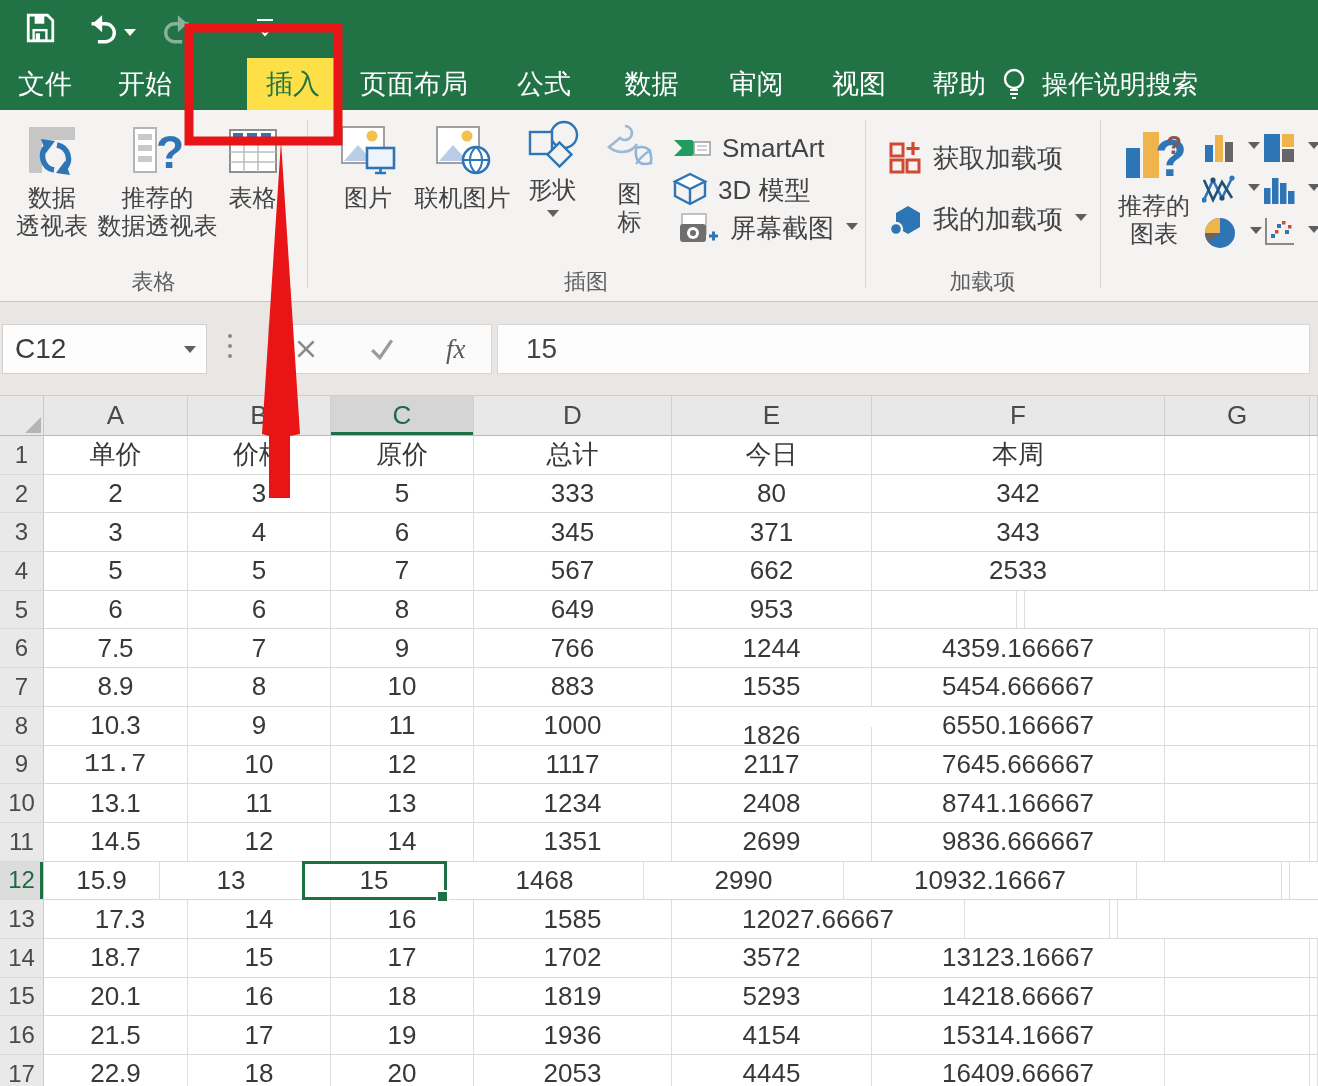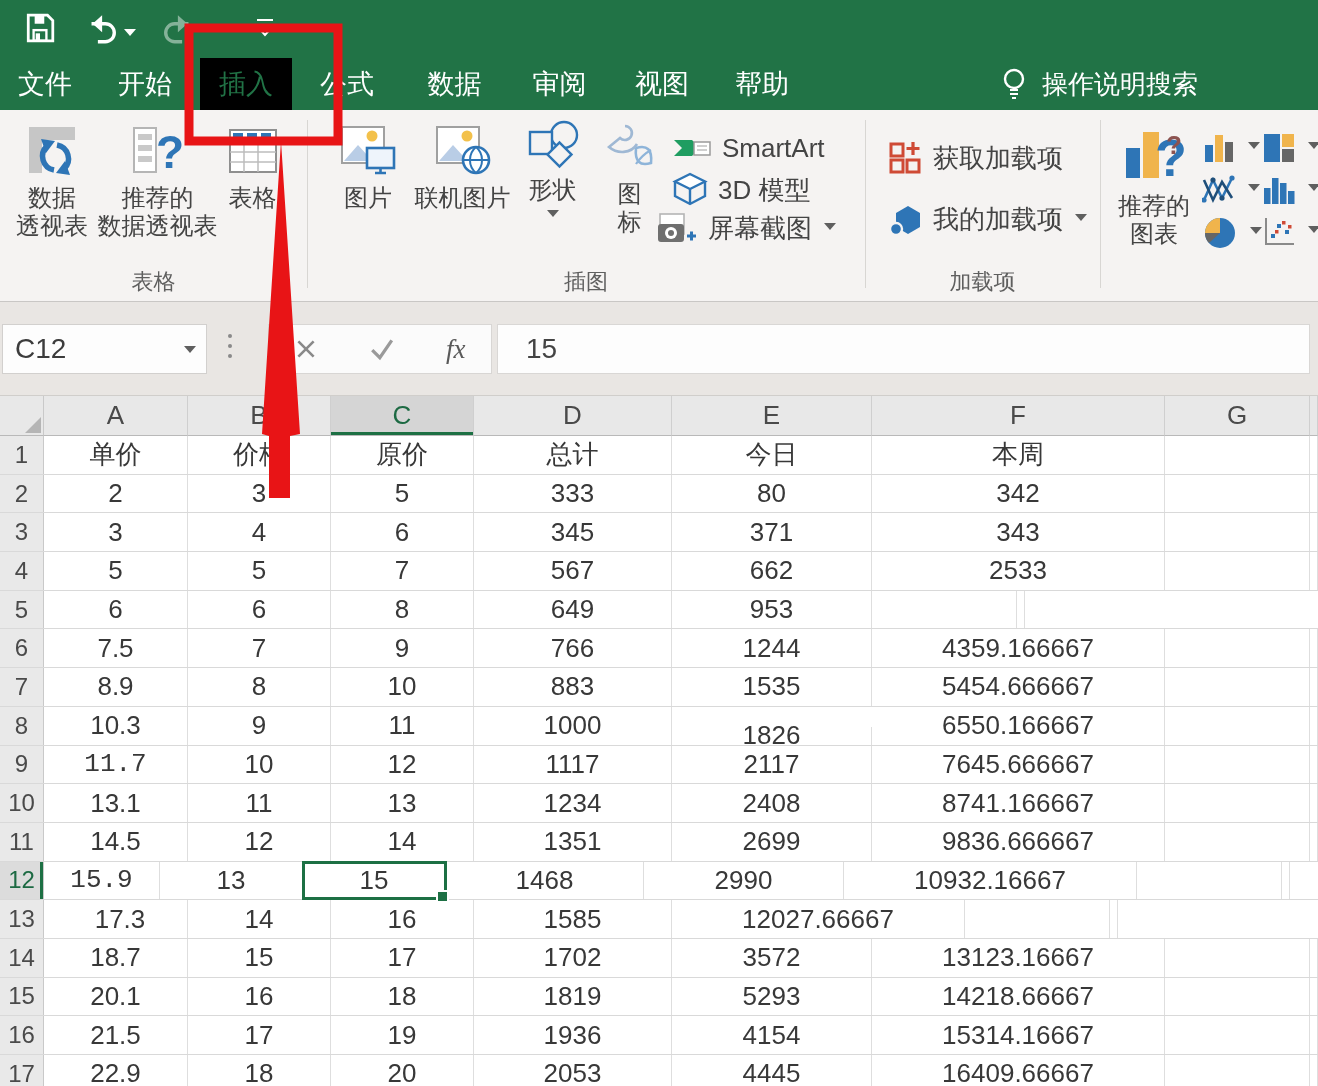--- a/index.html
+++ b/index.html
@@ -6,21 +6,21 @@
   html,body { width:1318px; height:1086px; overflow:hidden; }
   body { font-family:"Liberation Sans","DejaVu Sans",sans-serif; background:#fff; }
   #screen { position:relative; width:1318px; height:1086px; overflow:hidden; background:#fff; }
 
   
   #titlebar { position:absolute; left:0; top:0; width:1318px; height:110px; background:#217346; }
   #qat { position:absolute; left:24px; top:4px; height:48px; display:flex; align-items:center; gap:26px; }
   .qat-btn { display:flex; align-items:center; }
   #tab-strip { position:absolute; left:0px; bottom:0; height:52px; display:flex; align-items:stretch; }
   .tab { color:#fff; font-size:27px; text-align:center; line-height:52px; cursor:default; }
-  .tab.active { background:#000000; color:#217346; }
+  .tab.active { background:#fde047; color:#217346;margin-left:47px; }
   #tellme { position:absolute; left:1000px; bottom:0; height:52px; display:flex; align-items:center; gap:14px; color:#fff; font-size:26px; }
 
   
   #ribbon { position:absolute; left:0; top:110px; width:1318px; height:192px; background:#f5f3f2; border-bottom:1px solid #c9c7c5; }
   .rgroup { position:absolute; top:0; height:100%; }
   .rdivider { position:absolute; top:10px; width:1px; height:168px; background:#d8d6d3; }
   .group-label { position:absolute; bottom:4px; left:0; right:0; text-align:center; color:#5f5f5f; font-size:22px; }
   .bigbtn { position:absolute; display:flex; flex-direction:column; align-items:center; }
   .bigbtn .lbl { margin-top:6px; font-size:24px; line-height:28px; color:#444; text-align:center; white-space:pre-line; }
   .rowbtn { position:absolute; display:flex; align-items:center; gap:10px; font-size:26px; color:#444; }
@@ -89,20 +89,21 @@
         <svg width="26" height="24" viewBox="0 0 26 24">
           <path d="M5 4 h16" stroke="#fff" stroke-width="2" fill="none"></path>
           <polygon points="5,10 21,10 13,19" fill="none" stroke="#fff" stroke-width="2"></polygon>
         </svg>
       </div>
     </div>
     <div id="tab-strip">
         <div class="tab" style="width: 90px;">文件</div>
         <div class="tab" style="width: 110px;">开始</div>
         <div class="tab active" style="width: 92px;">插入</div>
+        <div class="tab" style="width: 150px;">页面布局</div>
         <div class="tab" style="width: 110px;">公式</div>
         <div class="tab" style="width: 105px;">数据</div>
         <div class="tab" style="width: 105px;">审阅</div>
         <div class="tab" style="width: 100px;">视图</div>
         <div class="tab" style="width: 100px;">帮助</div>
       </div>
     <div id="tellme">
       <svg width="28" height="34" viewBox="0 0 28 34">
         <circle cx="14" cy="12" r="9" fill="none" stroke="#fff" stroke-width="2.4"></circle>
         <path d="M10 23 h8 M10 27 h8 M12 31 h4" stroke="#fff" stroke-width="2.2" fill="none"></path>
@@ -198,21 +199,21 @@
         </svg>
         <span>SmartArt</span>
       </div>
       <div class="rowbtn" style="left:365px; top:61px;">
         <svg width="36" height="38" viewBox="0 0 36 38">
           <polygon points="18,3 33,10.5 18,18 3,10.5" fill="#fff" stroke="#2e75b6" stroke-width="2.4"></polygon>
           <path d="M3 10.5 V25 l15 8 15 -8 V10.5 M18 18 v15" fill="none" stroke="#2e75b6" stroke-width="2.4"></path>
         </svg>
         <span>3D 模型</span>
       </div>
-      <div class="rowbtn" style="left:349px; top:101px;">
+      <div class="rowbtn" style="left:371px; top:101px;">
         <svg width="42" height="34" viewBox="0 0 42 34">
           <rect x="4" y="2" width="24" height="20" fill="#fff" stroke="#b5b5b5" stroke-width="1.6"></rect>
           <rect x="2" y="12" width="26" height="18" rx="3" fill="#6f6f6f"></rect>
           <circle cx="15" cy="21" r="6" fill="#fff"></circle>
             <circle cx="15" cy="21" r="3" fill="#6f6f6f"></circle>
           <path d="M31 24 h9 M35.5 19.5 v9" stroke="#2e75b6" stroke-width="3" fill="none"></path>
         </svg>
         <span>屏幕截图</span>
         <div class="dd inline" style="margin-top:2px;"></div>
       </div>
@@ -464,21 +465,21 @@
           <div class="cell" style="width: 143px;">12</div>
           <div class="cell" style="width: 143px;">14</div>
           <div class="cell" style="width: 198px;">1351</div>
           <div class="cell" style="width: 200px;">2699</div>
           <div class="cell" style="width: 293px;">9836.666667</div>
           <div class="cell" style="width: 145px;"></div>
           <div class="cell" style="width: 8px;"></div>
         </div>
         <div class="grow" style="height: 38.7px;">
           <div class="rowh sel" style="width: 44px;">12</div>
-          <div class="cell" style="width: 116px; font-family: Liberation Mono, monospace;">15.9</div>
+          <div class="cell" style="width: 116px;">15.9</div>
           <div class="cell" style="width: 143px;">13</div>
           <div class="cell selected" style="width: 143px;">15</div>
           <div class="cell" style="width: 198px;">1468</div>
           <div class="cell" style="width: 200px;">2990</div>
           <div class="cell" style="width: 293px;">10932.16667</div>
           <div class="cell" style="width: 145px;"></div>
           <div class="cell" style="width: 8px;"></div>
         </div>
         <div class="grow" style="height: 38.7px;">
           <div class="rowh" style="width: 44px;">13</div>

